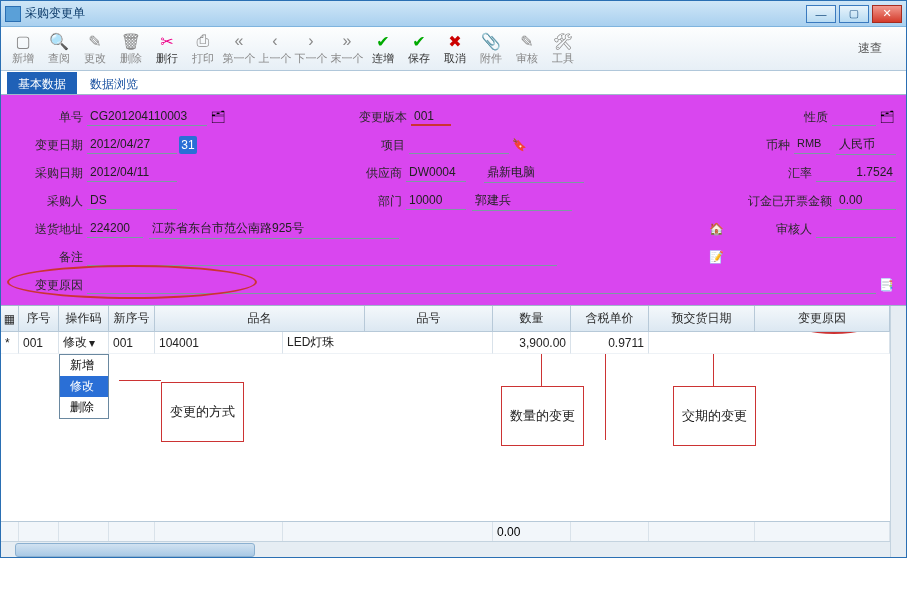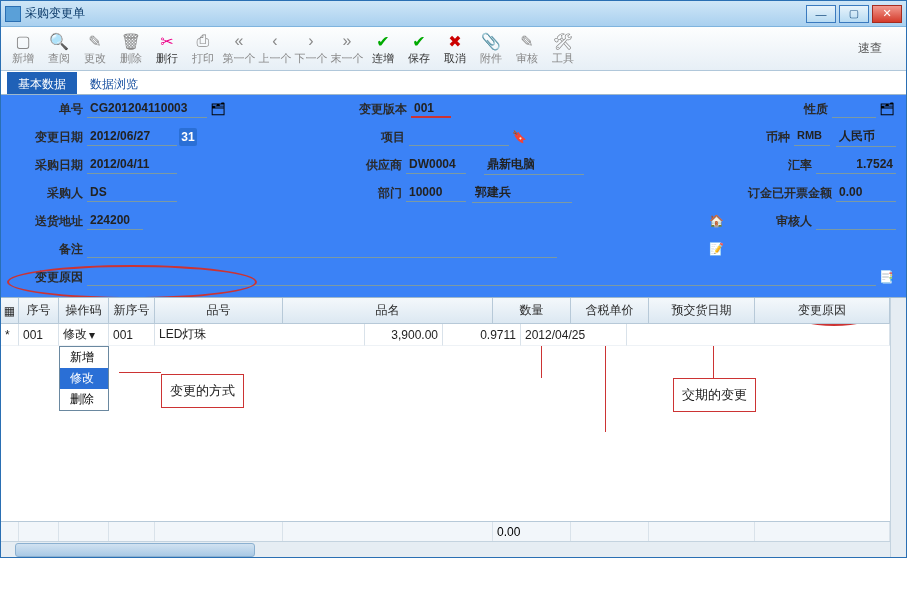--- a/index.html
+++ b/index.html
@@ -12,28 +12,28 @@
   .toolbar { height:44px; background:linear-gradient(#fdfefe,#e7eff6); border-bottom:1px solid #b0c7da; display:flex; align-items:center; padding:0 4px; gap:0px; }
   .tbtn { width:36px; display:flex; flex-direction:column; align-items:center; justify-content:center; font-size:11px; color:#888; cursor:default; }
   .tbtn.enabled { color:#333; }
   .tbtn .ic { width:20px; height:20px; display:flex; align-items:center; justify-content:center; font-size:16px; }
   .tbtn.enabled .ic { color:#d88b00; }
   .tbar-spacer { flex:1; }
   .quicksearch { font-size:12px; color:#555; padding-right:20px; }
   .tabs { height:24px; background:#fff; border-bottom:1px solid #9fb8cb; display:flex; align-items:flex-end; padding-left:6px; }
   .tab { height:22px; padding:3px 10px 0 10px; font-size:12px; color:#1950a0; border:1px solid transparent; border-bottom:none; margin-right:2px; }
   .tab.active { background:#1f61b7; color:#fff; border-color:#1f61b7;margin-top:36px; }
-  .formarea { background:#3b82f6; padding:0 10px 6px 10px;font-weight:bold; }
+  .formarea { background:#d946ef; padding:8px 10px 6px 10px; }
   .frow { display:flex; align-items:center; height:28px; }
   .flabel { text-align:right; padding-right:4px; color:#2a2a2a; }
   .fval { border-bottom:1px solid #7c9aa2; min-height:18px; padding:1px 3px; color:#222; }
   .miniicon { width:18px; height:18px; display:inline-flex; align-items:center; justify-content:center; font-size:12px; margin-left:2px; }
   .redline { border-bottom:2px solid #c33 !important; }
   .ellipse { position:absolute; border:2px solid #c33; border-radius:50%; pointer-events:none; }
-  .callout { position:absolute; border:1px solid #c33; background:#fff; padding:7px 8px; font-size:13px; color:#222; }
+  .callout { position:absolute; border:1px solid #c33; background:#fff; padding:20px 8px; font-size:13px; color:#222; }
   .gridwrap { flex:1; display:flex; flex-direction:column; background:#fff; border-top:1px solid #9fb8cb; position:relative; }
   .gridhead, .gridrow { display:flex; }
   .gridhead .gc { background:linear-gradient(#f4f8fb,#dce8f2); border-right:1px solid #b7c9d8; border-bottom:1px solid #b7c9d8; height:26px; display:flex; align-items:center; justify-content:center; font-size:12px; color:#2b2b2b; }
   .gridrow .gc { border-right:1px solid #d9e2ea; border-bottom:1px solid #eef2f6; height:22px; display:flex; align-items:center; padding:0 4px; font-size:12px; color:#222; }
   .gridrow .gc.right { justify-content:flex-end; }
   .gridbody { flex:1; position:relative; overflow:hidden; }
   .footerrow { display:flex; border-top:1px solid #b7c9d8; height:20px; background:#f2f6fa; }
   .footerrow .gc { border-right:1px solid #d9e2ea; height:20px; display:flex; align-items:center; padding:0 4px; font-size:12px; }
   .dropdown { position:absolute; background:#fff; border:1px solid #6a88a0; font-size:12px; }
   .dropdown div { padding:2px 10px; }
@@ -145,21 +145,21 @@
       <div class="flabel" style="width:64px">变更版本</div>
       <div class="fval redline" style="width:40px">001</div>
       <div style="flex:1"></div>
       <div class="flabel" style="width:40px">性质</div>
       <div class="fval" style="width:44px"></div>
       <span class="miniicon">🗂</span>
     </div>
 
     <div class="frow">
       <div class="flabel" style="width:76px">变更日期</div>
-      <div class="fval" style="width:90px">2012/06/27</div>
+      <div class="fval" style="width:90px">2012/04/27</div>
       <span class="miniicon" style="background:#2a6fd6;color:#fff;border-radius:2px;">31</span>
       <div style="width:148px"></div>
       <div class="flabel" style="width:64px">项目</div>
       <div class="fval" style="width:100px"></div>
       <span class="miniicon">🔖</span>
       <div style="flex:1"></div>
       <div class="flabel" style="width:40px">币种</div>
       <div class="fval" style="width:36px;font-size:11px;">RMB</div>
       <div class="fval" style="width:60px;margin-left:6px;">人民币</div>
     </div>
@@ -184,20 +184,21 @@
       <div class="fval" style="width:60px">10000</div>
       <div class="fval" style="width:100px;margin-left:6px;">郭建兵</div>
       <div style="flex:1"></div>
       <div class="flabel" style="width:100px">订金已开票金额</div>
       <div class="fval" style="width:60px">0.00</div>
     </div>
 
     <div class="frow">
       <div class="flabel" style="width:76px">送货地址</div>
       <div class="fval" style="width:56px">224200</div>
+      <div class="fval" style="width:250px;margin-left:6px;">江苏省东台市范公南路925号</div>
       <div style="flex:1"></div>
       <span class="miniicon">🏠</span>
       <div style="width:40px"></div>
       <div class="flabel" style="width:50px">审核人</div>
       <div class="fval" style="width:80px"></div>
     </div>
 
     <div class="frow">
       <div class="flabel" style="width:76px">备注</div>
       <div class="fval" style="width:470px"></div>
@@ -216,53 +217,54 @@
   </div>
 
   <div class="gridwrap">
     <div class="gridflex">
       <div class="gridmain">
         <div class="gridhead">
           <div class="gc c-mark">▦</div>
           <div class="gc c-seq">序号</div>
           <div class="gc c-op">操作码</div>
           <div class="gc c-nseq">新序号</div>
+          <div class="gc c-pname">品名</div>
           <div class="gc c-pno">品号</div>
-          <div class="gc c-pname">品名</div>
           <div class="gc c-qty">数量</div>
           <div class="gc c-price">含税单价</div>
           <div class="gc c-date">预交货日期</div>
           <div class="gc c-reason">变更原因</div>
         </div>
         <div class="gridbody">
           <div class="gridrow">
             <div class="gc c-mark">*</div>
             <div class="gc c-seq">001</div>
             <div class="gc c-op">
                 <span>修改</span>
                 <span style="margin-left:2px;">▾</span>
               </div>
             <div class="gc c-nseq">001</div>
+            <div class="gc c-pno">104001</div>
             <div class="gc c-pname">LED灯珠</div>
             <div class="gc c-qty right">3,900.00</div>
             <div class="gc c-price right">0.9711</div>
-            <div class="gc c-date">2012/04/25</div>
             <div class="gc c-reason"></div>
           </div>
 
           <div class="dropdown" style="left:58px; top:22px; width:50px;">
             <div>新增</div>
             <div class="sel">修改</div>
             <div>删除</div>
           </div>
 
           <div class="annolayer">
             <div class="callout" style="left:160px; top:50px;">变更的方式</div>
             <div class="leader" style="left:118px; top:48px; height:18px; border-top:1px solid #c33; width:42px; border-left:none;"></div>
 
+            <div class="callout" style="left:500px; top:54px;">数量的变更</div>
             <div class="leader" style="left:540px; top:22px; height:32px;"></div>
 
             <div class="leader" style="left:604px; top:22px; height:86px;"></div>
 
             <div class="callout" style="left:672px; top:54px;">交期的变更</div>
             <div class="leader" style="left:712px; top:22px; height:32px;"></div>
 
             <div class="ellipse" style="left:790px; top:-24px; width:86px; height:26px;"></div>
           </div>
         </div>

